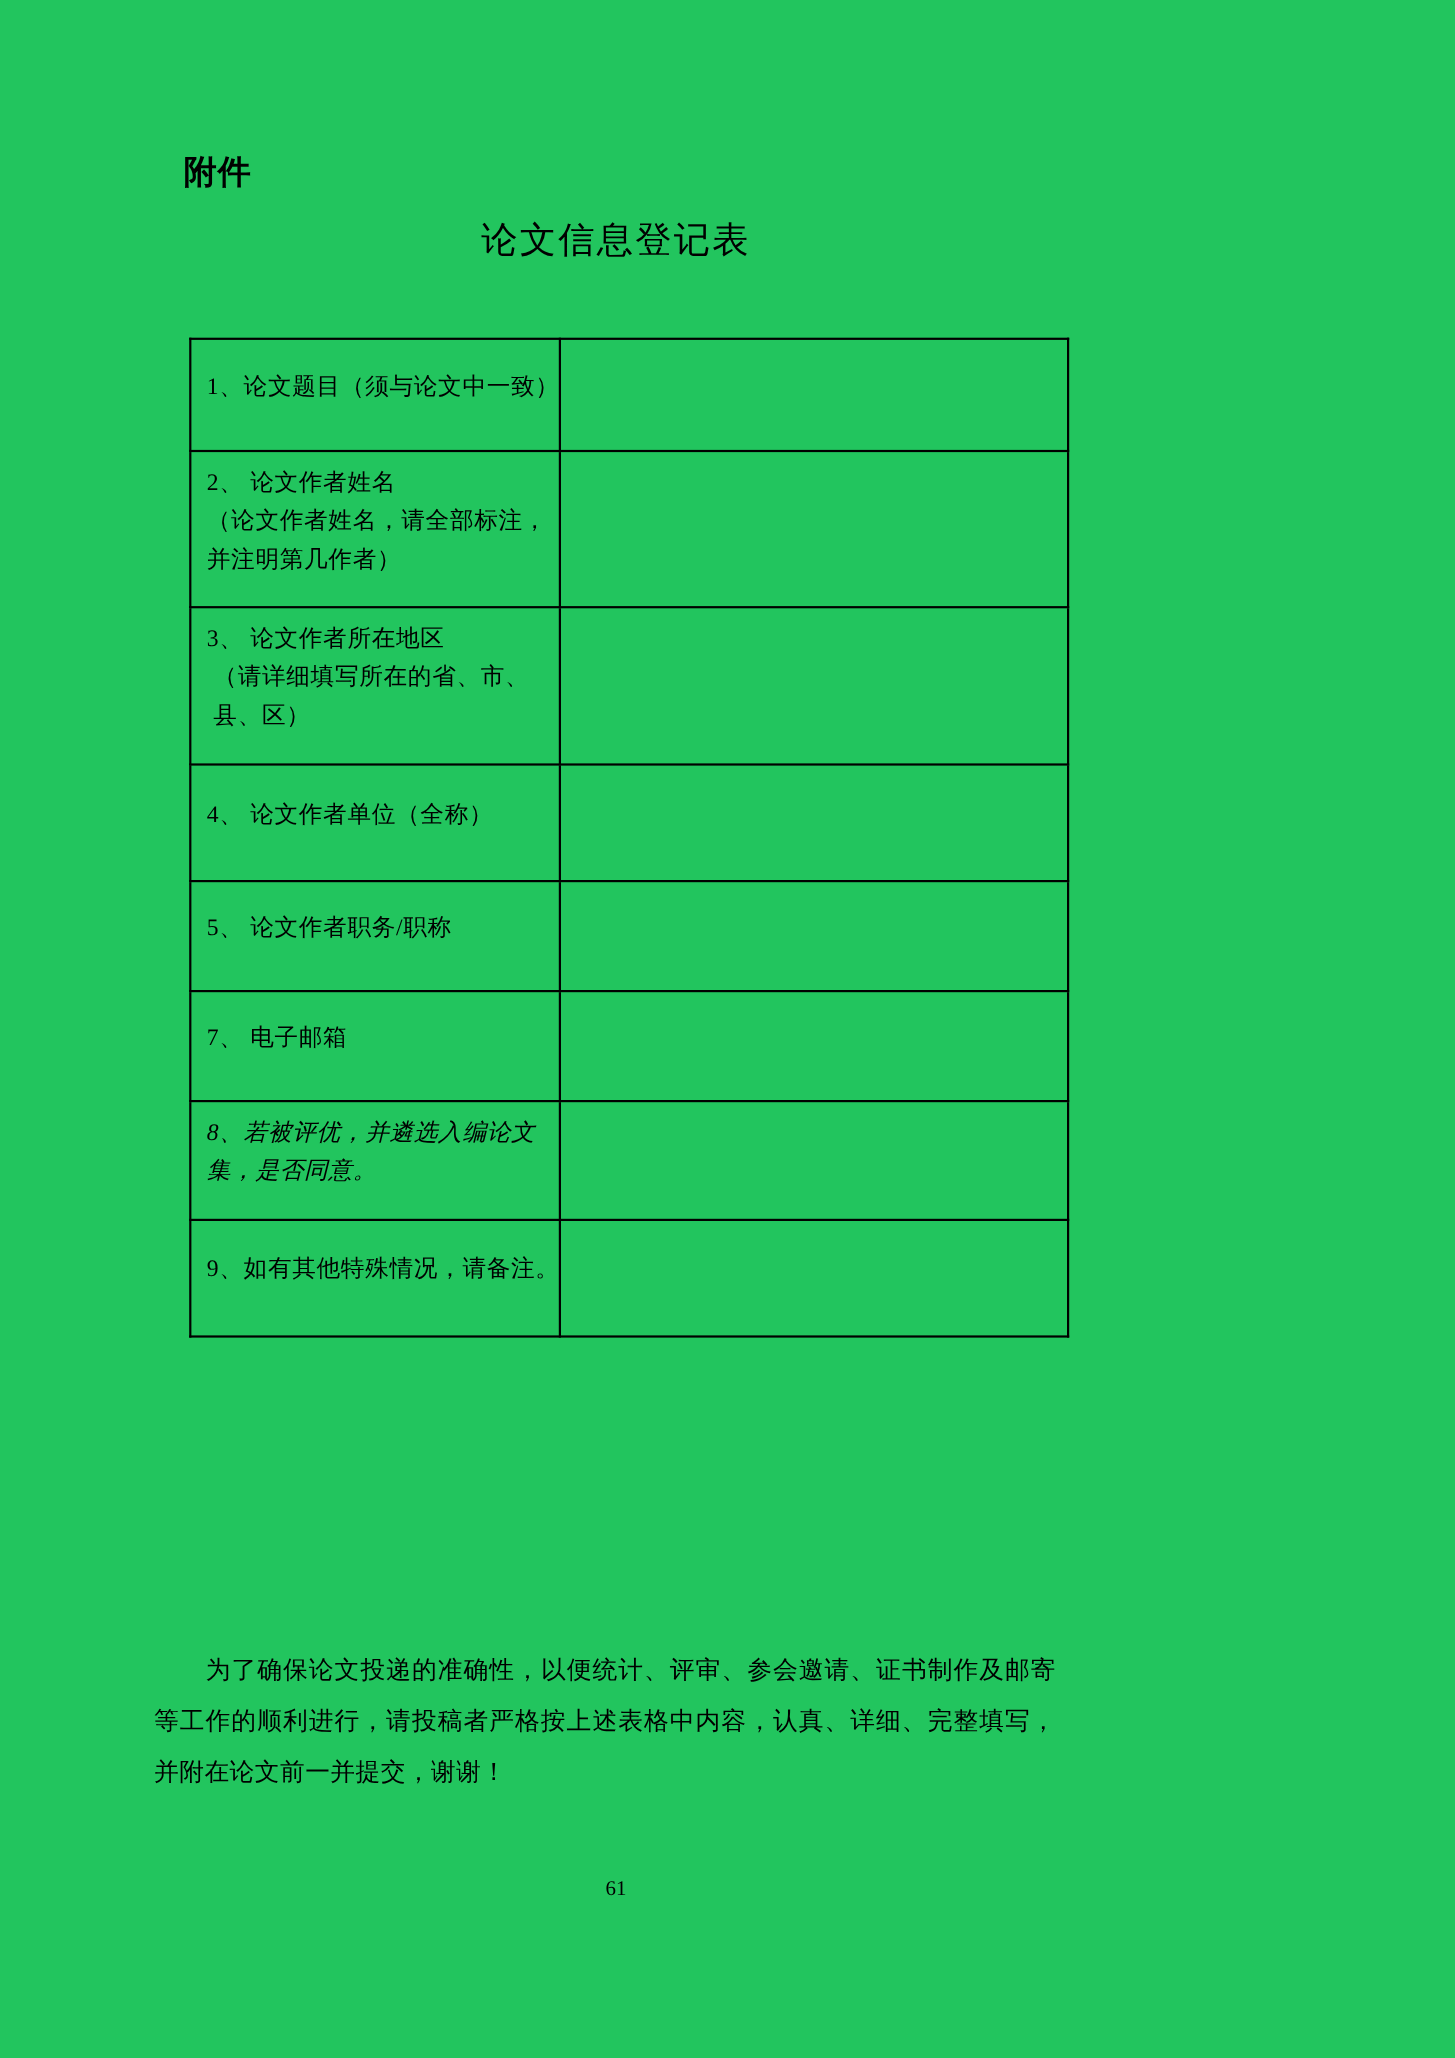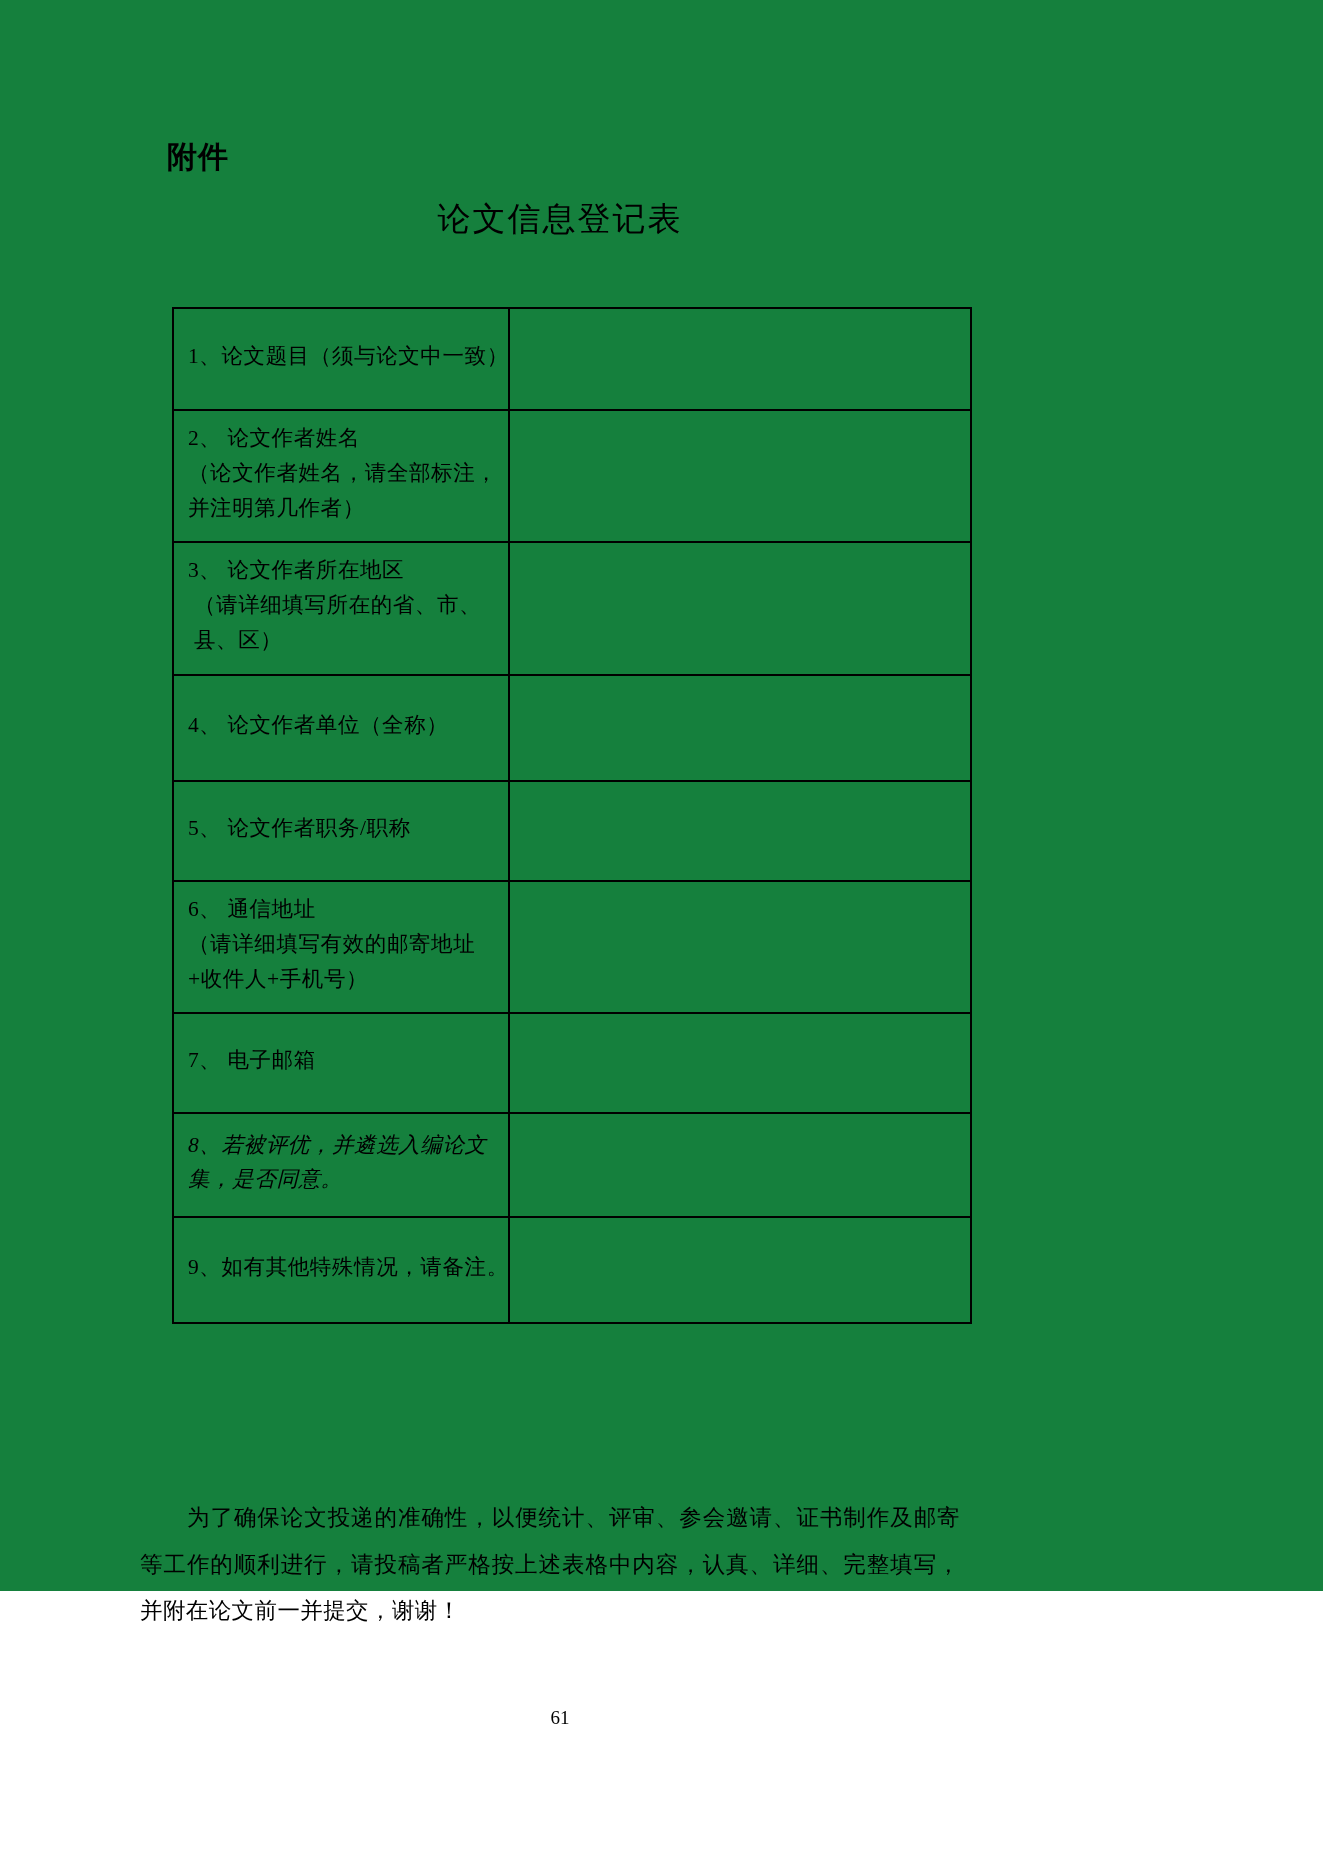--- a/index.html
+++ b/index.html
@@ -12,22 +12,22 @@
     height: 1871px;
     font-family: "Liberation Serif", "DejaVu Serif", serif;
     color: #000000;
     position: relative;
     overflow: hidden;
   }
   .page {
     position: absolute;
     left: 0; top: 0;
     width: 1323px;
-    height: 1591px;
-    background: #15803d;
+    height: 1871px;
+    background: #22c55e;
   }
 
   
   .attachment-label {
     position: absolute;
     left: 167px;
     top: 139px;
     font-size: 30px;
     font-weight: bold;
     letter-spacing: 1px;
@@ -54,21 +54,21 @@
     border-collapse: collapse;
     table-layout: fixed;
   }
   .form-table td {
     border: 2px solid #000000;
     vertical-align: middle;
     padding: 0;
   }
   .form-table td.label-cell {
     width: 312px;
-    padding: 10px 8px 16px 14px;
+    padding: 10px 8px 26px 14px;
     font-size: 21.5px;
     line-height: 1.62;
     letter-spacing: 0.6px;
   }
   .form-table td.value-cell {
     width: 460px;
     padding: 0;
   }
   .label-line {
     display: block;
@@ -136,28 +136,20 @@
             <span class="label-line">4、 论文作者单位（全称）</span>
           </td>
           <td class="value-cell"></td>
         </tr>
         <tr style="height: 100px;">
           <td class="label-cell">
             <span class="label-line">5、 论文作者职务/职称</span>
           </td>
           <td class="value-cell"></td>
         </tr>
-        <tr style="height: 108px;">
-          <td class="label-cell">
-            <span class="label-line">6、 通信地址</span>
-            <span class="label-line">（请详细填写有效的邮寄地址</span>
-            <span class="label-line">+收件人+手机号）</span>
-          </td>
-          <td class="value-cell"></td>
-        </tr>
         <tr style="height: 100px;">
           <td class="label-cell">
             <span class="label-line">7、 电子邮箱</span>
           </td>
           <td class="value-cell"></td>
         </tr>
         <tr style="height: 104px; font-style: italic;">
           <td class="label-cell">
             <span class="label-line">8、若被评优，并遴选入编论文</span>
             <span class="label-line">集，是否同意。</span>

